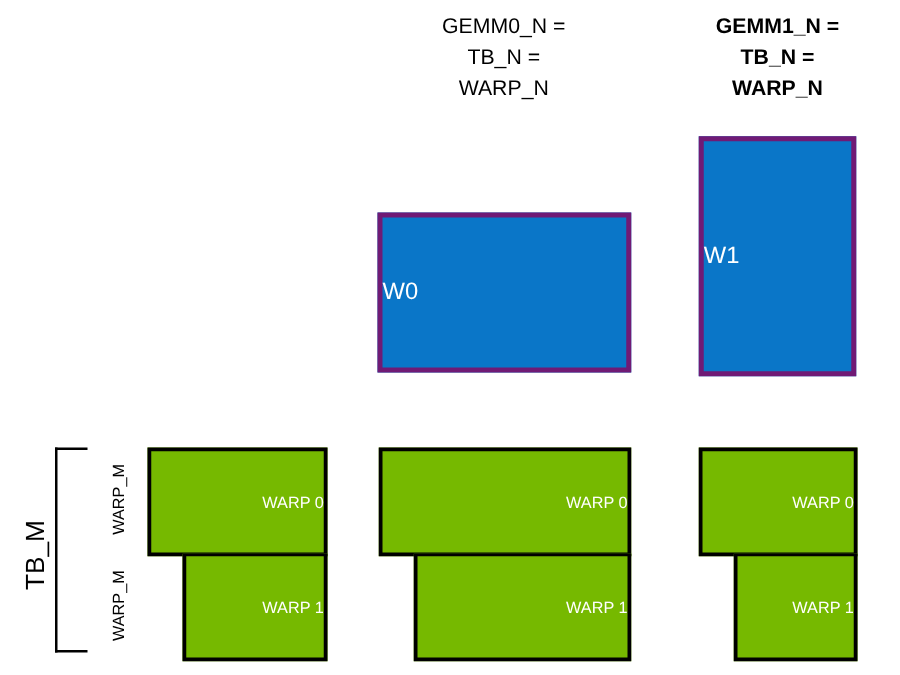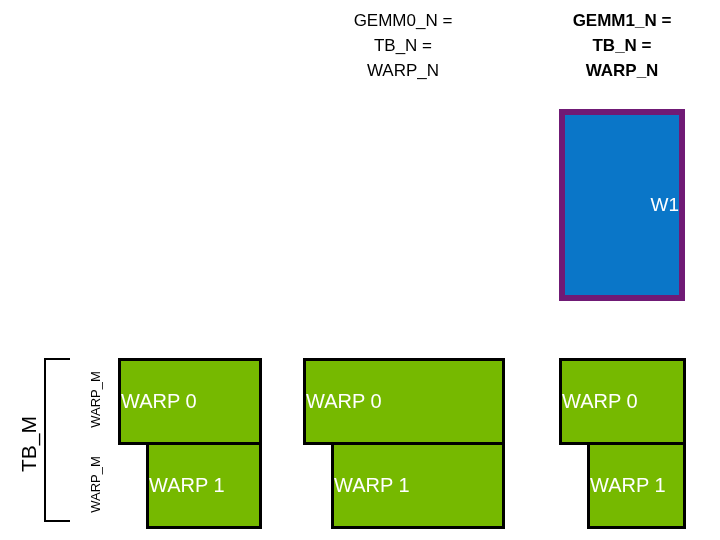--- a/index.html
+++ b/index.html
@@ -26,47 +26,47 @@
     font-size: 17px;
     line-height: 25px;
     white-space: pre-line;
     font-family: "Liberation Sans", sans-serif;
   }
 
   
   .box {
     position: absolute;
     box-sizing: border-box;
-    border: 6px solid #701a75;
+    border: 4px solid #701a75;
     display: flex;
     align-items: center;
-    justify-content: flex-end;
+    justify-content: flex-start;
     color: #ffffff;
     font-size: 19px;
     font-family: "Liberation Sans", sans-serif;
   }
   .box.blue  { background: #0a76c8; }
 
   
   .warp-stack {
     position: absolute;
     box-sizing: border-box;
     display: flex;
     flex-direction: column;
   }
   .warp-cell {
     flex: 1 1 50%;
     box-sizing: border-box;
     background: #76b900;
     border: 3px solid #000000;
     display: flex;
     align-items: center;
-    justify-content: flex-start;
+    justify-content: flex-end;
     color: #ffffff;
-    font-size: 20px;
+    font-size: 13px;
     font-family: "Liberation Sans", sans-serif;
   }
   .warp-cell + .warp-cell {
     border-top-width: 2px;
     margin-top: -2px;
     margin-left: 28px;
   }
 
   
   .vlabel {
@@ -101,20 +101,23 @@
 <div id="canvas">
 
   <div class="col-header" style="left:318px; top:8px; width:170px;">GEMM0_N =
 TB_N =
 WARP_N</div>
 
   <div class="col-header" style="left:537px; top:8px; width:170px;font-weight:bold;">GEMM1_N =
 TB_N =
 WARP_N</div>
 
+  <div class="box blue" style="left:302px; top:170px; width:203px; height:128px;">
+    <span>W0</span>
+  </div>
 
   <div class="box blue" style="left:559px; top:109px; width:126px; height:192px;">
     <span>W1</span>
   </div>
 
   <div class="bracket" style="left:44px; top:358px; width:26px; height:164px;"></div>
 
   <div class="vlabel tb" style="left:-16px; top:432px; width:90px;">TB_M</div>
 
   <div class="vlabel warp" style="left:56px; top:392px; width:78px;">WARP_M</div>

